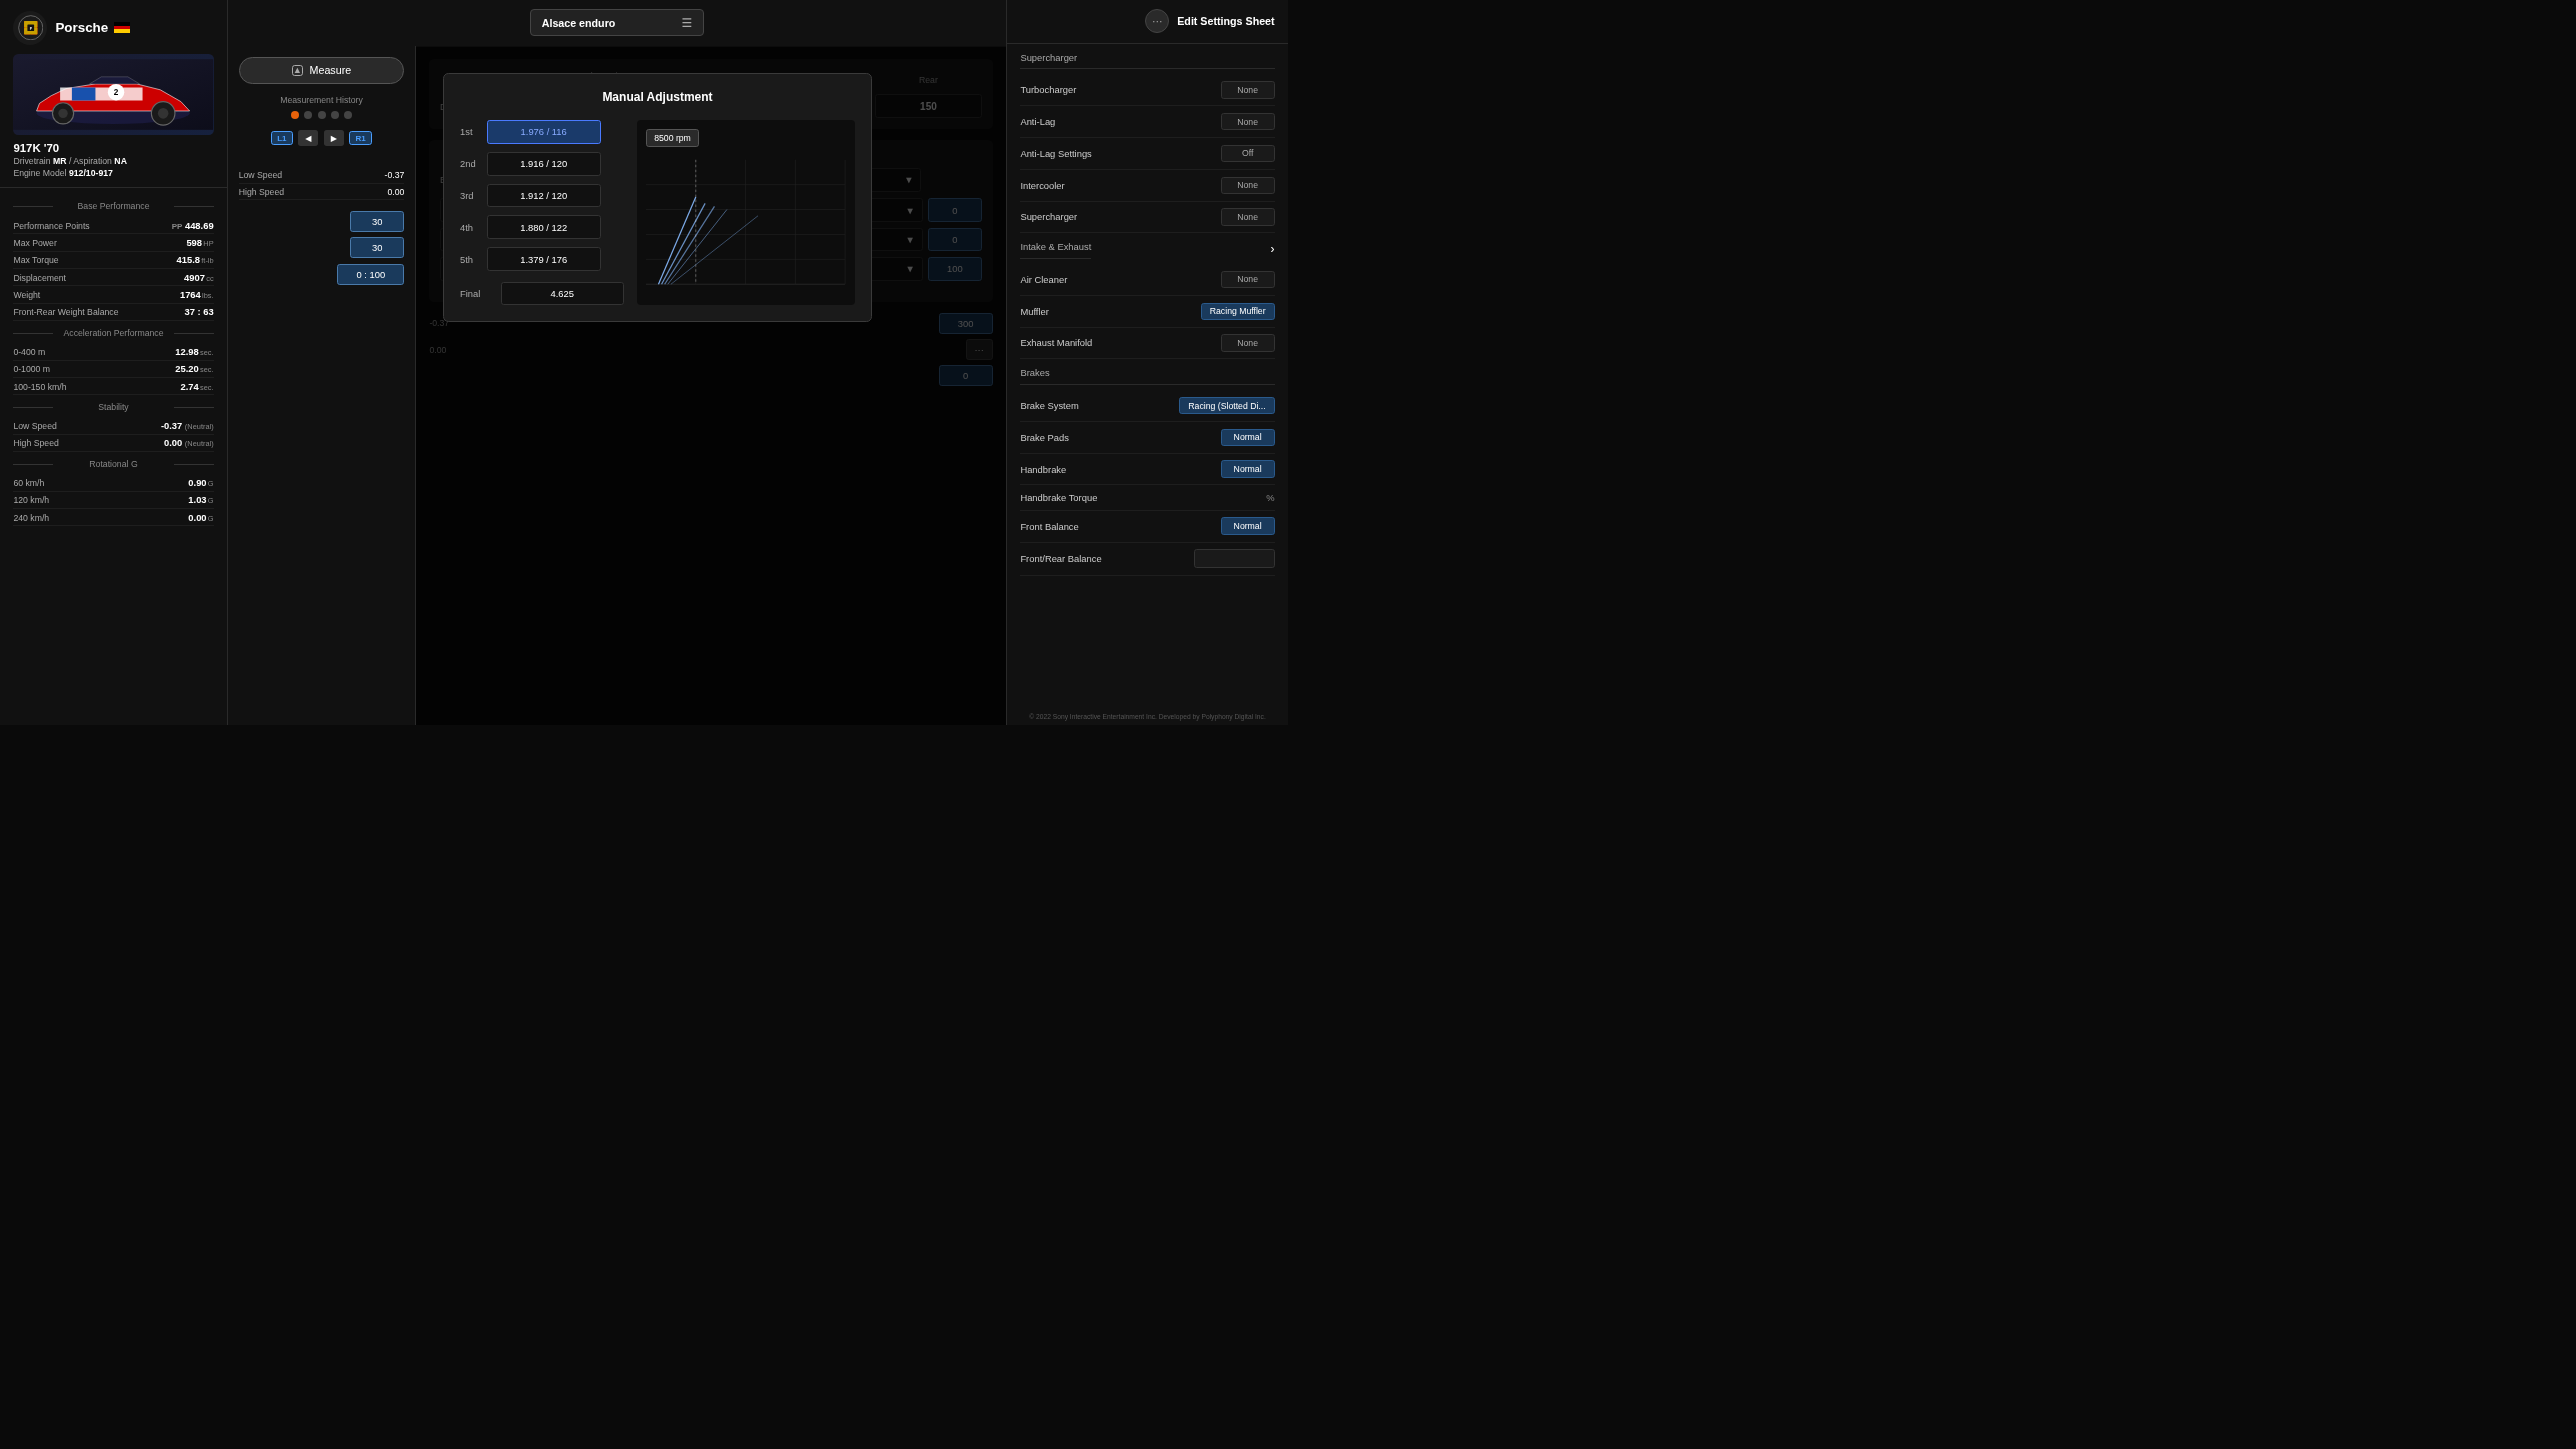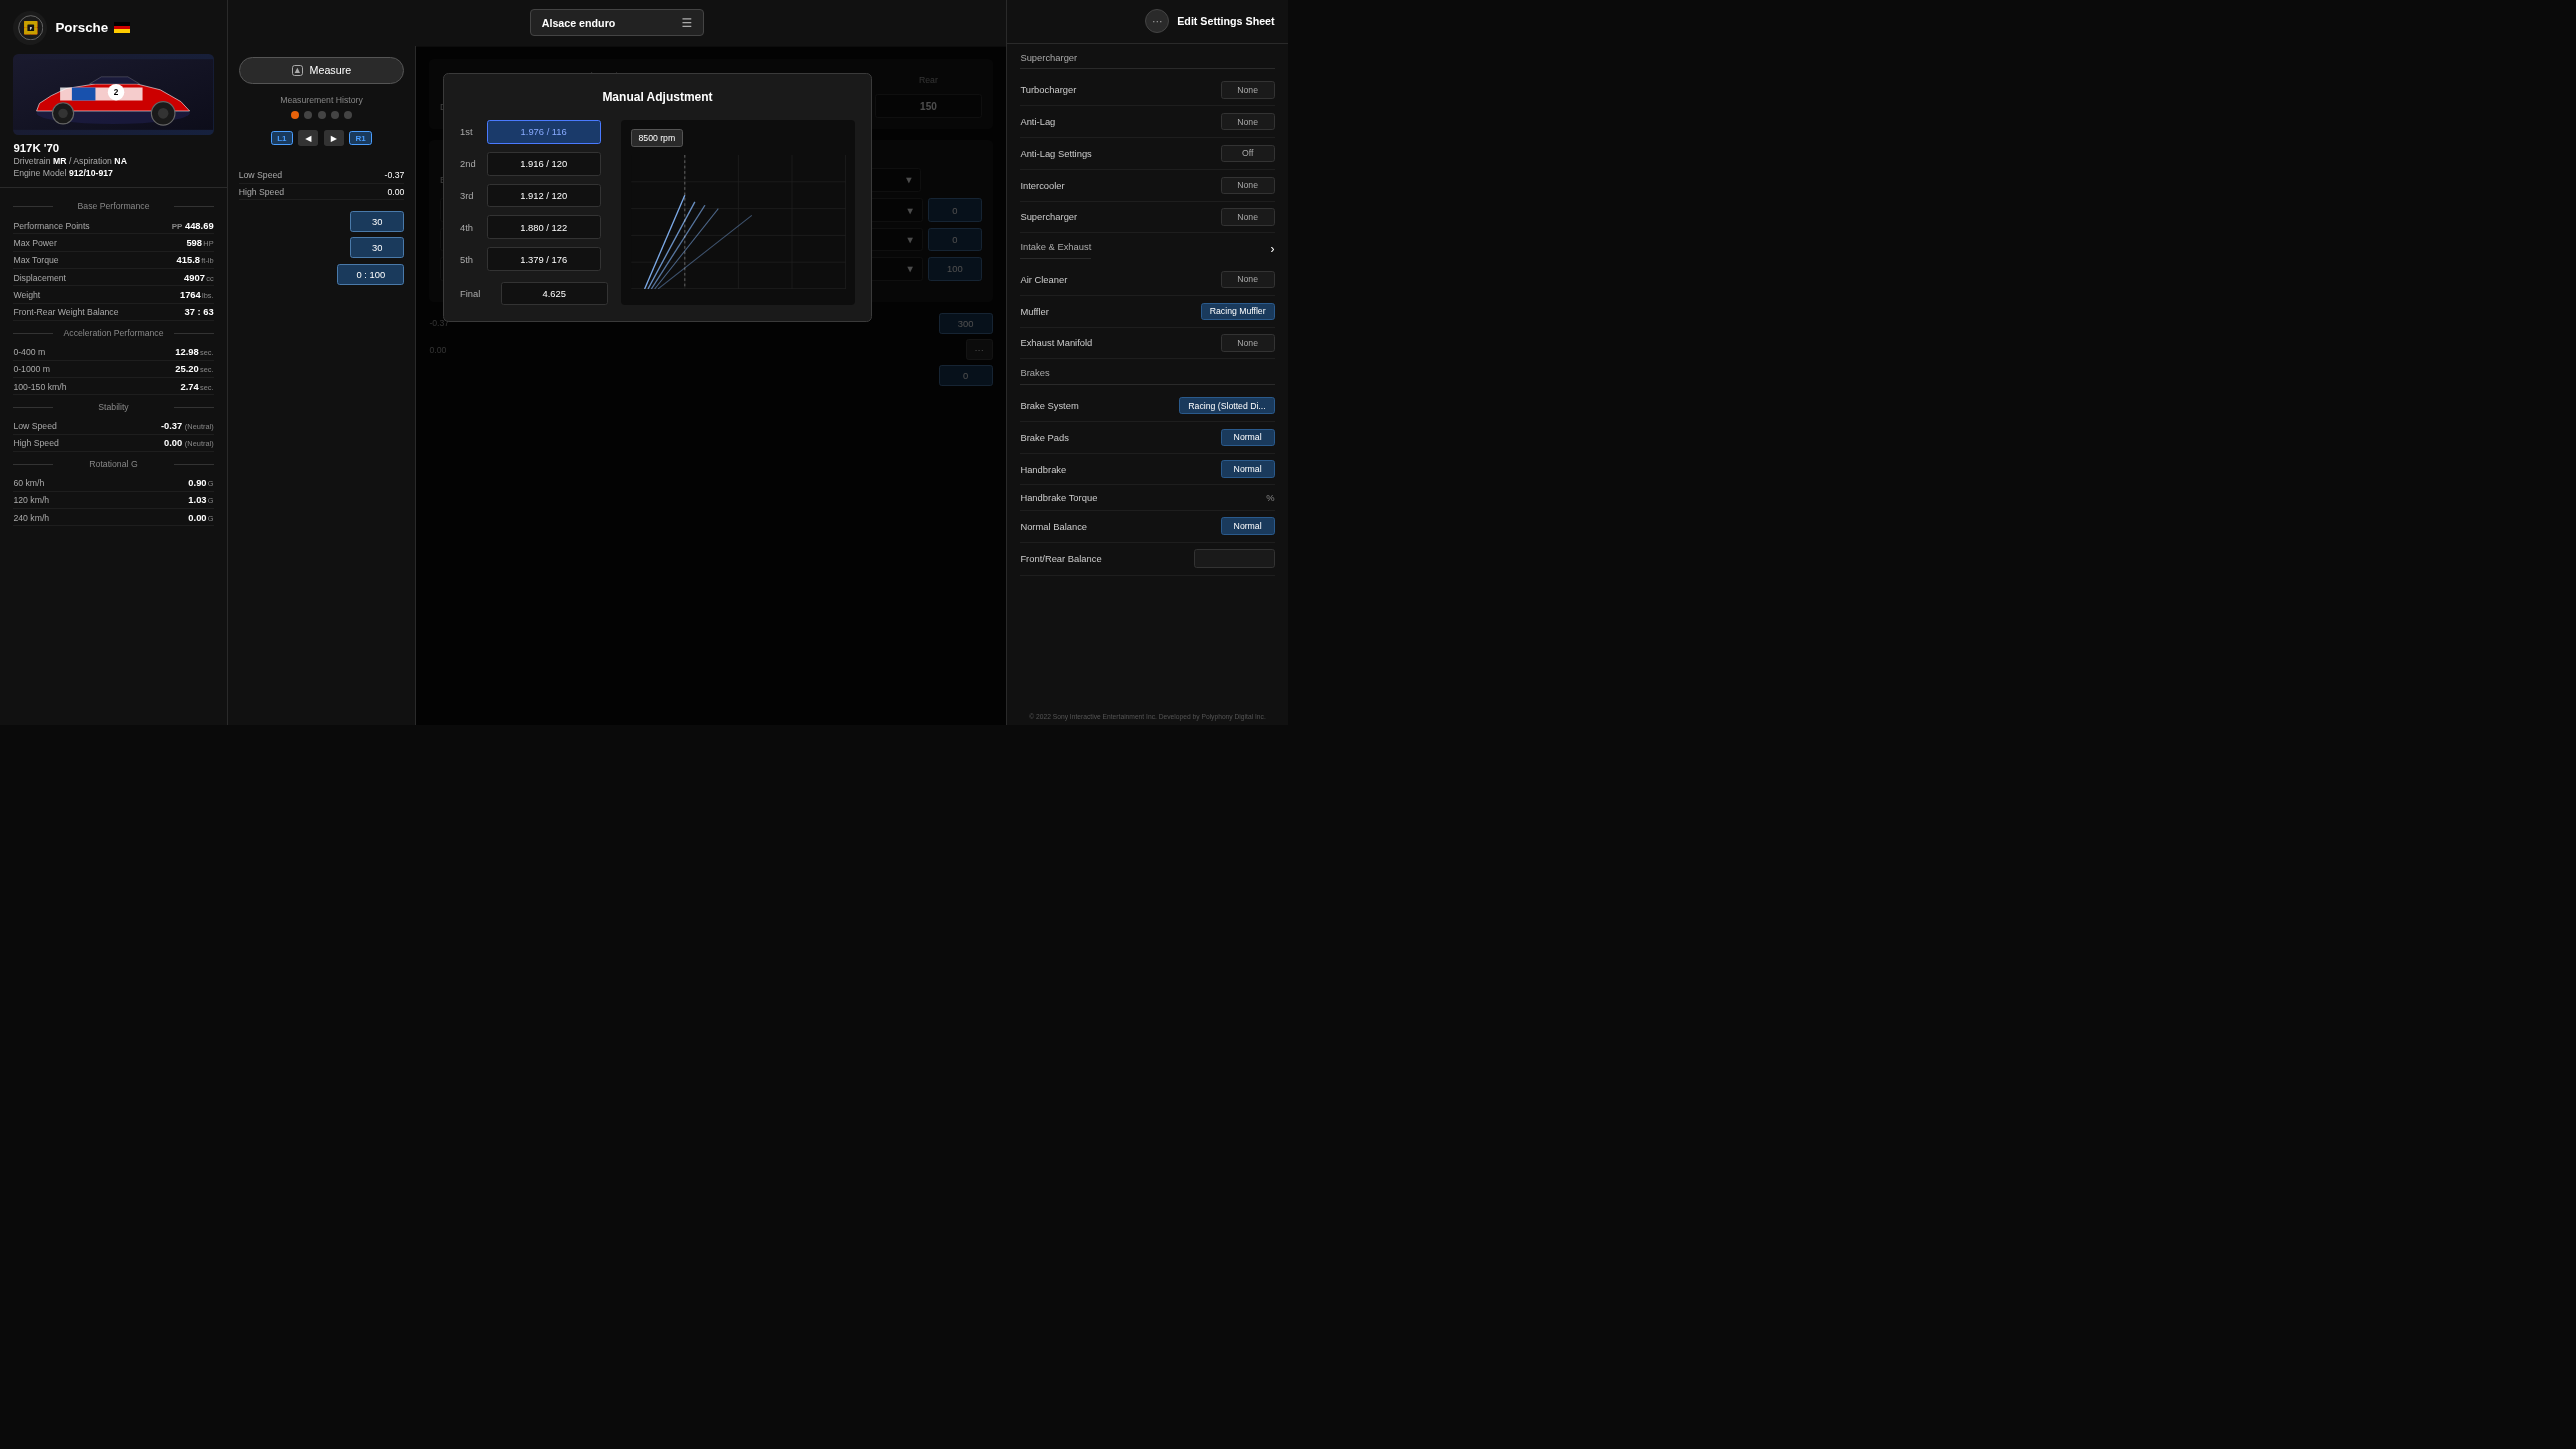--- a/index.html
+++ b/index.html
@@ -490,21 +490,21 @@
     }
 
     .final-input {
       background: #111111;
       border: 0.7px solid #333333;
       border-radius: 2.7px;
       color: #ffffff;
       font-size: 9.4px;
       text-align: center;
       padding: 5.4px 8px;
-      width: 107px;
+      width: 123px;
     }
 
     .rpm-chart {
       flex: 1;
       background: #0d0d0d;
       border-radius: 4px;
       padding: 9.4px;
       position: relative;
     }
 
@@ -1123,21 +1123,21 @@
       </div>
 
       <div class="rp-row">
         <span class="rp-label">Handbrake Torque</span>
         <div class="rp-value-bar">
           <span style="color:#888;font-size:9.4px;">%</span>
         </div>
       </div>
 
       <div class="rp-row">
-        <span class="rp-label">Normal Balance</span>
+        <span class="rp-label">Front Balance</span>
         <div class="rp-value-bar">
           <span class="value-tag">Normal</span>
         </div>
       </div>
 
       <div class="rp-row">
         <span class="rp-label">Front/Rear Balance</span>
         <div class="rp-value-bar">
           <div style="background:#1a1a1a;border:0.7px solid #333;border-radius:2.7px;width:81px;height:19px;"></div>
         </div>

